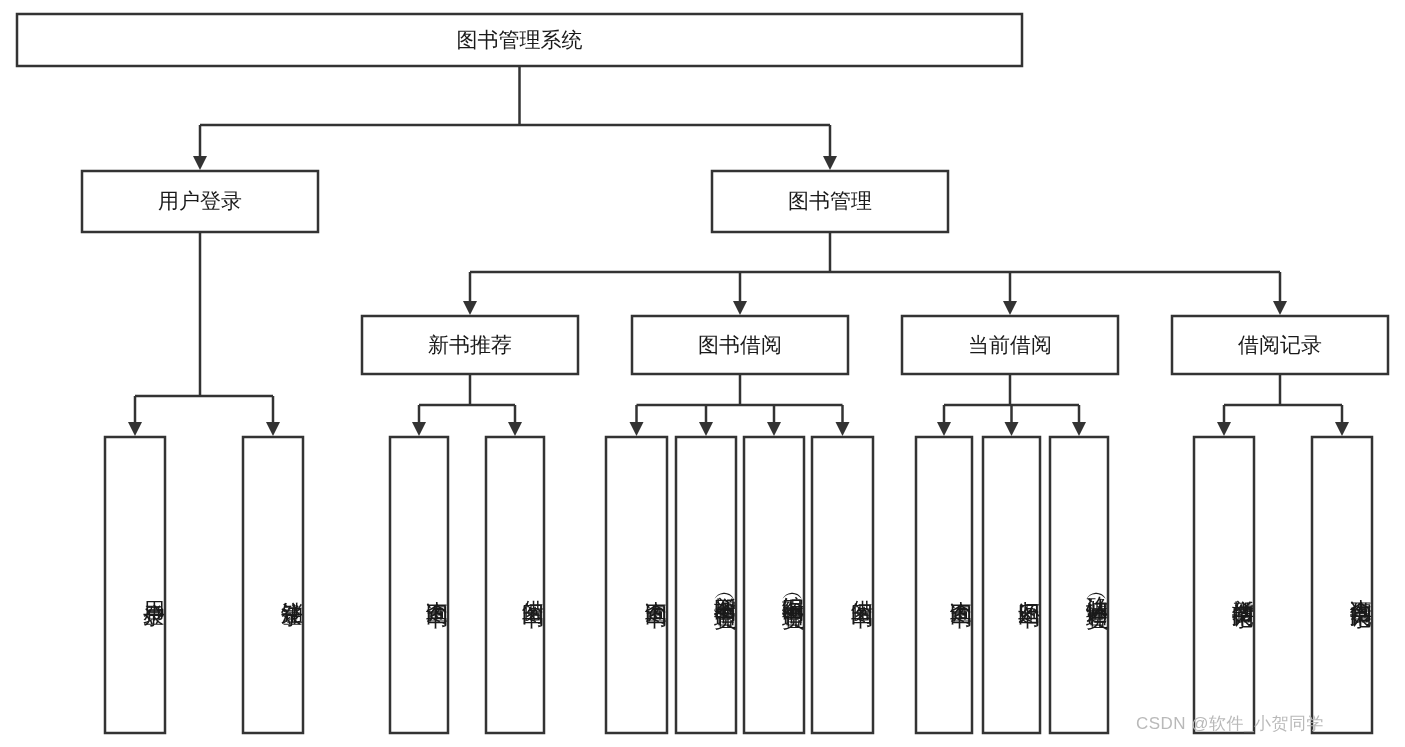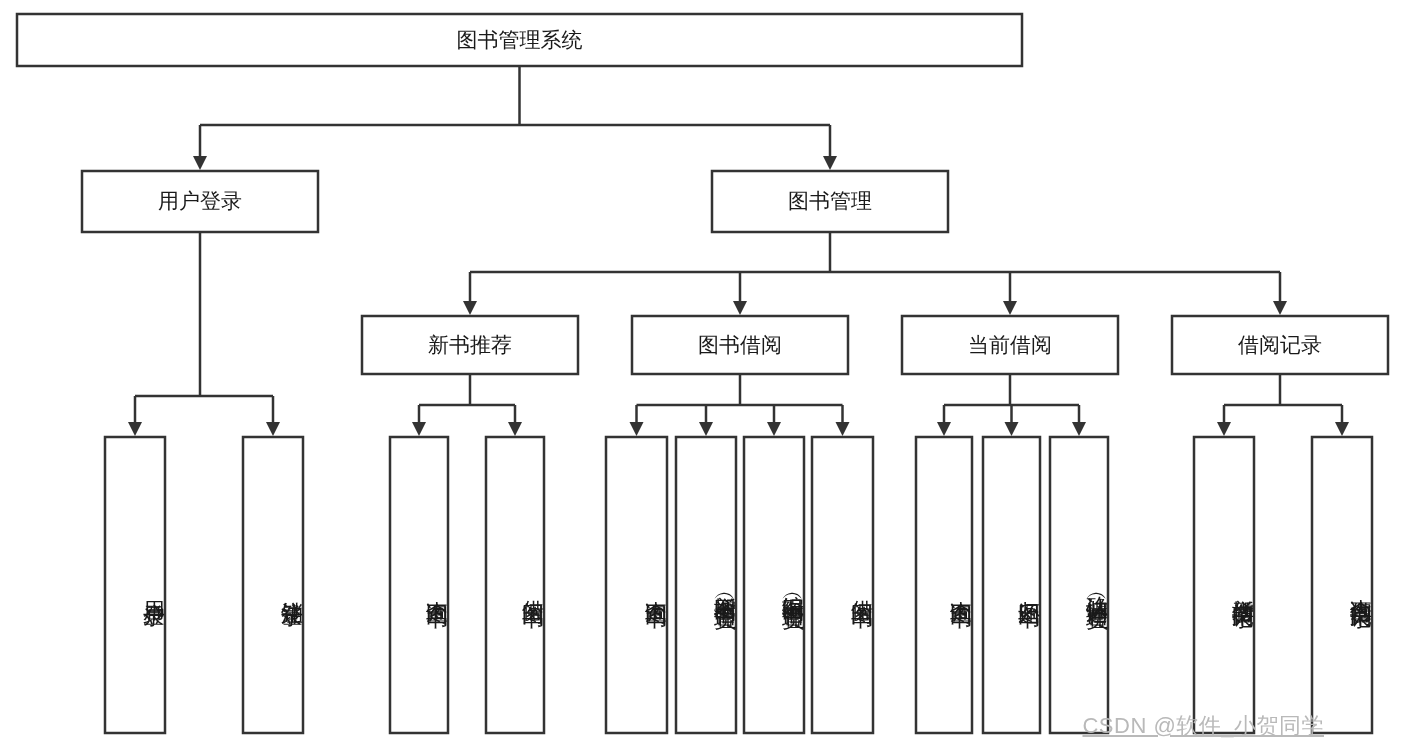--- a/index.html
+++ b/index.html
@@ -60,27 +60,26 @@
     display: flex;
     align-items: flex-start;
     justify-content: center;
     line-height: 1;
     white-space: nowrap;
     pointer-events: none;
   }
   .watermark {
     position: absolute;
     right: 8px;
-    bottom: 6px;
-    font-family: "Liberation Sans", "DejaVu Sans", sans-serif;
-    font-size: 22px;
+    bottom: 12px;
+    font-family: "Liberation Sans", "DejaVu Sans", sans-serif;
+    font-size: 17px;
     color: #b9b9b9;
     letter-spacing: 0.5px;
     white-space: nowrap;
-    text-decoration: underline;
   }
 </style>
 </head>
 <body>
 
 <div id="diagram-root">
 
   <svg id="flow" viewBox="0 0 1405 747">
     <defs>
       <marker id="arrow" viewBox="0 0 12 14" refX="6" refY="13" markerWidth="12" markerHeight="14" orient="auto-start-reverse" markerUnits="userSpaceOnUse">

